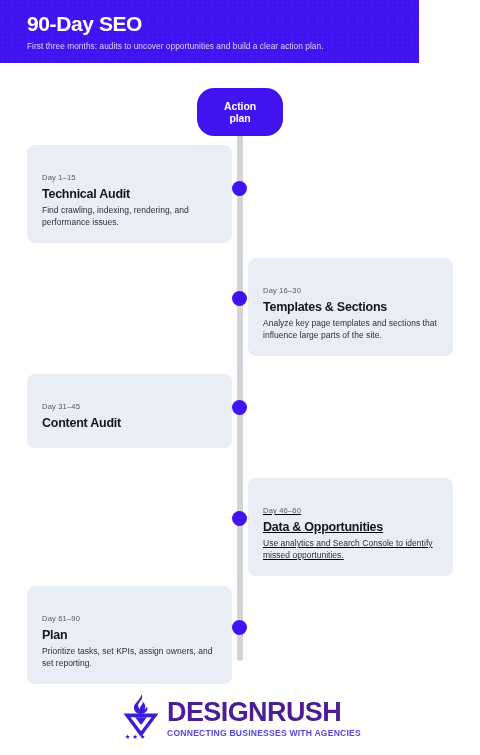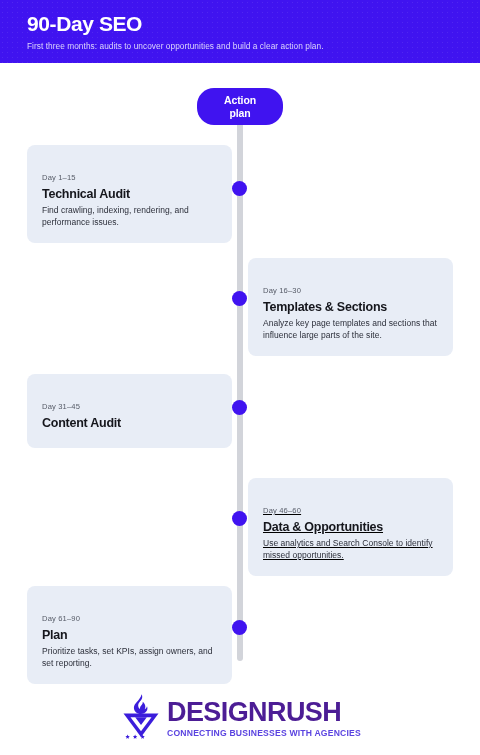--- a/index.html
+++ b/index.html
@@ -6,21 +6,21 @@
   body{
     width:480px;height:755px;
     background:#ffffff;
     font-family:"Liberation Sans", sans-serif;
     position:relative;overflow:hidden;
     -webkit-font-smoothing:antialiased;
   }
 
   
   #header{
-    position:absolute;left:0;top:0;width:480px;height:63px;
+    position:absolute;left:0;top:0;width:419px;height:63px;
     background-color:#4013f0;
     background-image:radial-gradient(rgba(255,255,255,0.085) 0.9px, transparent 1px);
     background-size:5px 5px;
     box-sizing:border-box;
     padding:11px 16px 0 27px;
   }
   #header-title{
     font-size:21px;font-weight:bold;color:#ffffff;
     letter-spacing:-0.4px;line-height:25px;margin:0;
   }
@@ -33,21 +33,21 @@
   #timeline-line{
     position:absolute;left:237px;top:104px;width:6px;height:557px;
     background:#d2d4da;border-radius:3px;
   }
   .timeline-dot{
     position:absolute;left:232px;width:15px;height:15px;border-radius:50%;
     background:#4013f0;
   }
 
   #action-pill{
-    position:absolute;left:197px;top:88px;width:86px;height:37px;
+    position:absolute;left:197px;top:88px;width:86px;height:48px;
     background:#4013f0;border-radius:17px;
     display:flex;flex-direction:column;align-items:center;justify-content:center;
     z-index:3;
   }
   #action-pill span{
     font-size:10.5px;font-weight:bold;color:#ffffff;
     line-height:12.5px;letter-spacing:-0.1px;
   }
 
   

